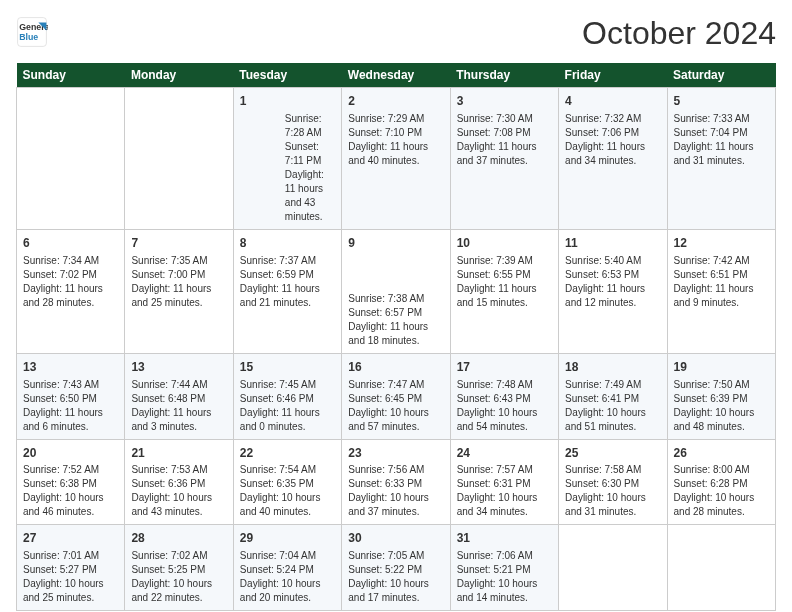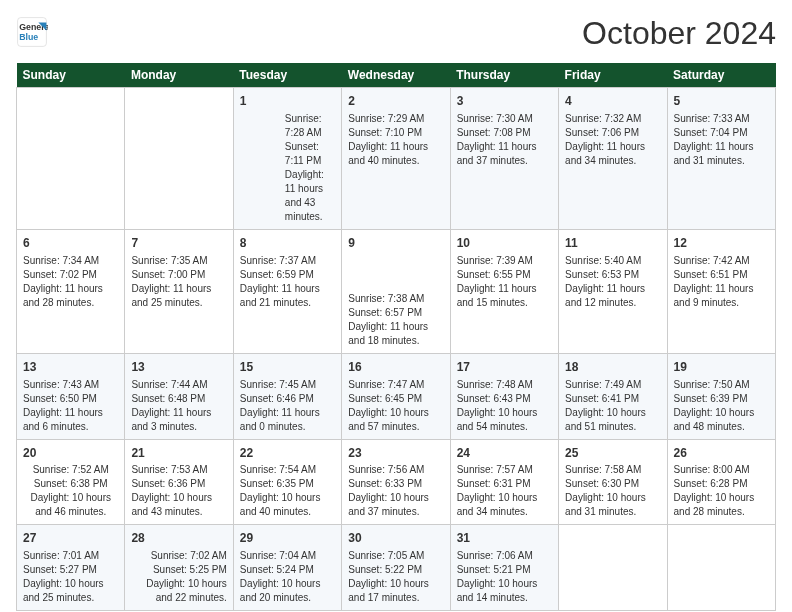--- a/index.html
+++ b/index.html
@@ -228,21 +228,21 @@
         <td>
           <span class="day-num">19</span>
           <div class="day-info" style="white-space: pre-line;">Sunrise: 7:50 AM
 Sunset: 6:39 PM
 Daylight: 10 hours and 48 minutes.</div>
         </td>
       </tr>
       <tr>
         <td>
           <span class="day-num">20</span>
-          <div class="day-info" style="white-space: pre-line; text-align: center;">Sunrise: 7:52 AM
+          <div class="day-info" style="white-space: pre-line;">Sunrise: 7:52 AM
 Sunset: 6:38 PM
 Daylight: 10 hours and 46 minutes.</div>
         </td>
         <td>
           <span class="day-num">21</span>
           <div class="day-info" style="white-space: pre-line;">Sunrise: 7:53 AM
 Sunset: 6:36 PM
 Daylight: 10 hours and 43 minutes.</div>
         </td>
         <td>
@@ -278,21 +278,21 @@
       </tr>
       <tr>
         <td>
           <span class="day-num">27</span>
           <div class="day-info" style="white-space: pre-line;">Sunrise: 7:01 AM
 Sunset: 5:27 PM
 Daylight: 10 hours and 25 minutes.</div>
         </td>
         <td>
           <span class="day-num">28</span>
-          <div class="day-info" style="white-space: pre-line; text-align: right;">Sunrise: 7:02 AM
+          <div class="day-info" style="white-space: pre-line;">Sunrise: 7:02 AM
 Sunset: 5:25 PM
 Daylight: 10 hours and 22 minutes.</div>
         </td>
         <td>
           <span class="day-num">29</span>
           <div class="day-info" style="white-space: pre-line;">Sunrise: 7:04 AM
 Sunset: 5:24 PM
 Daylight: 10 hours and 20 minutes.</div>
         </td>
         <td>

